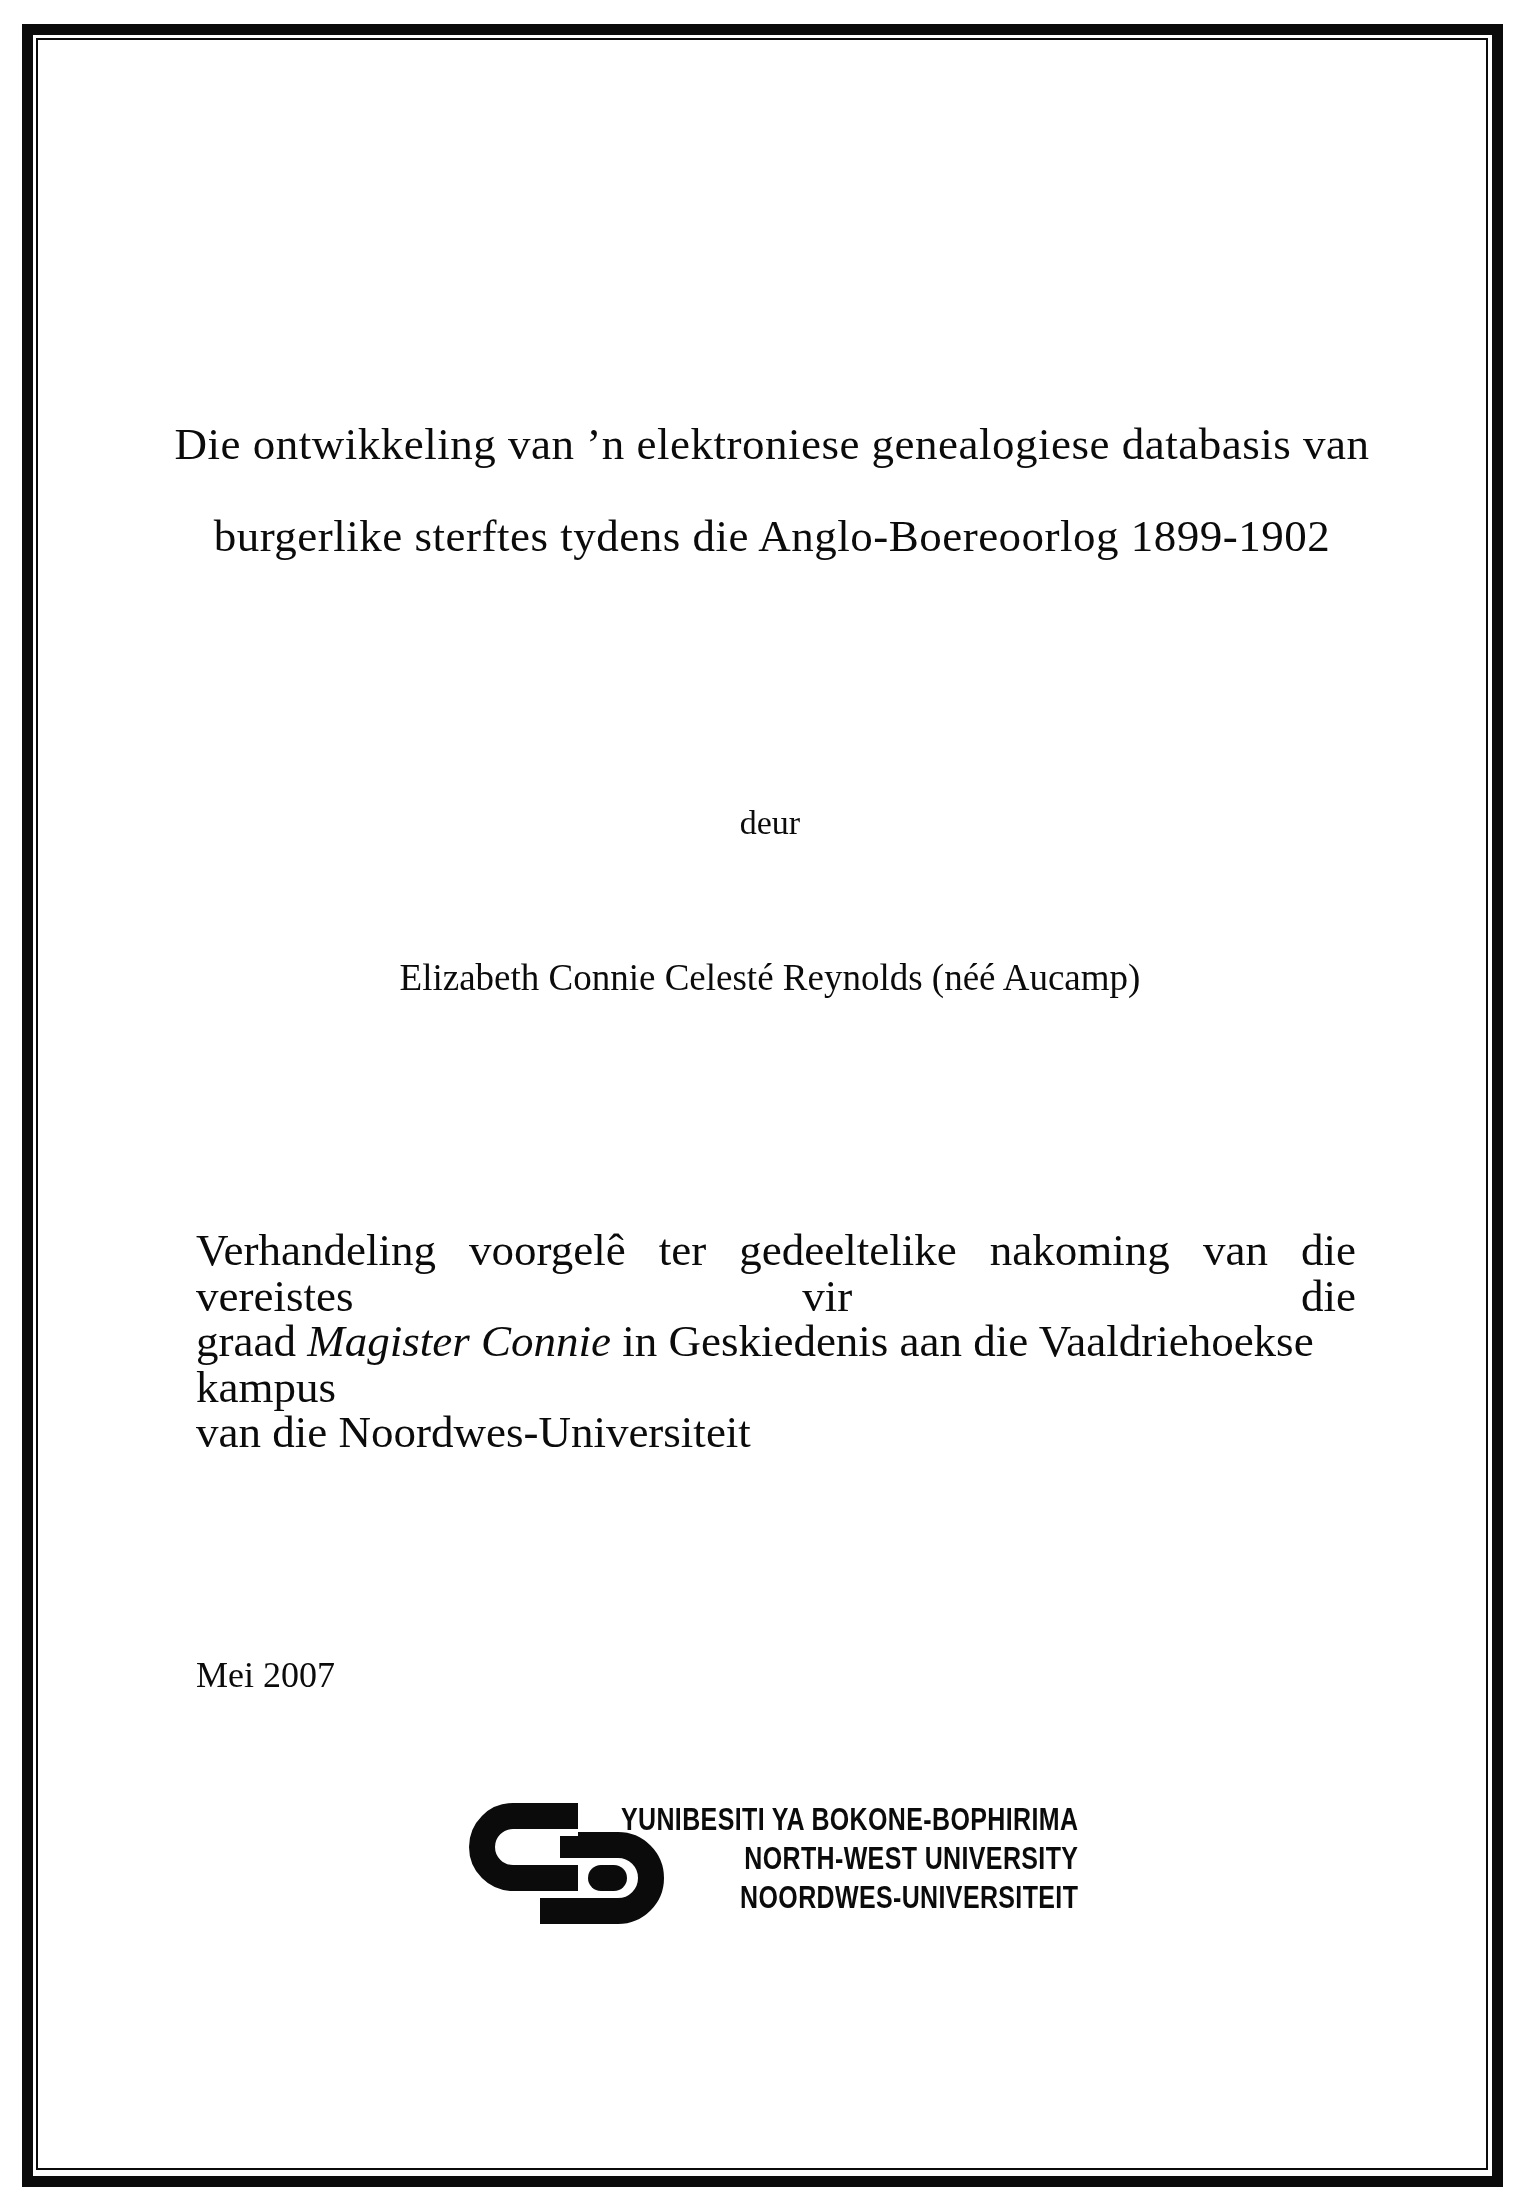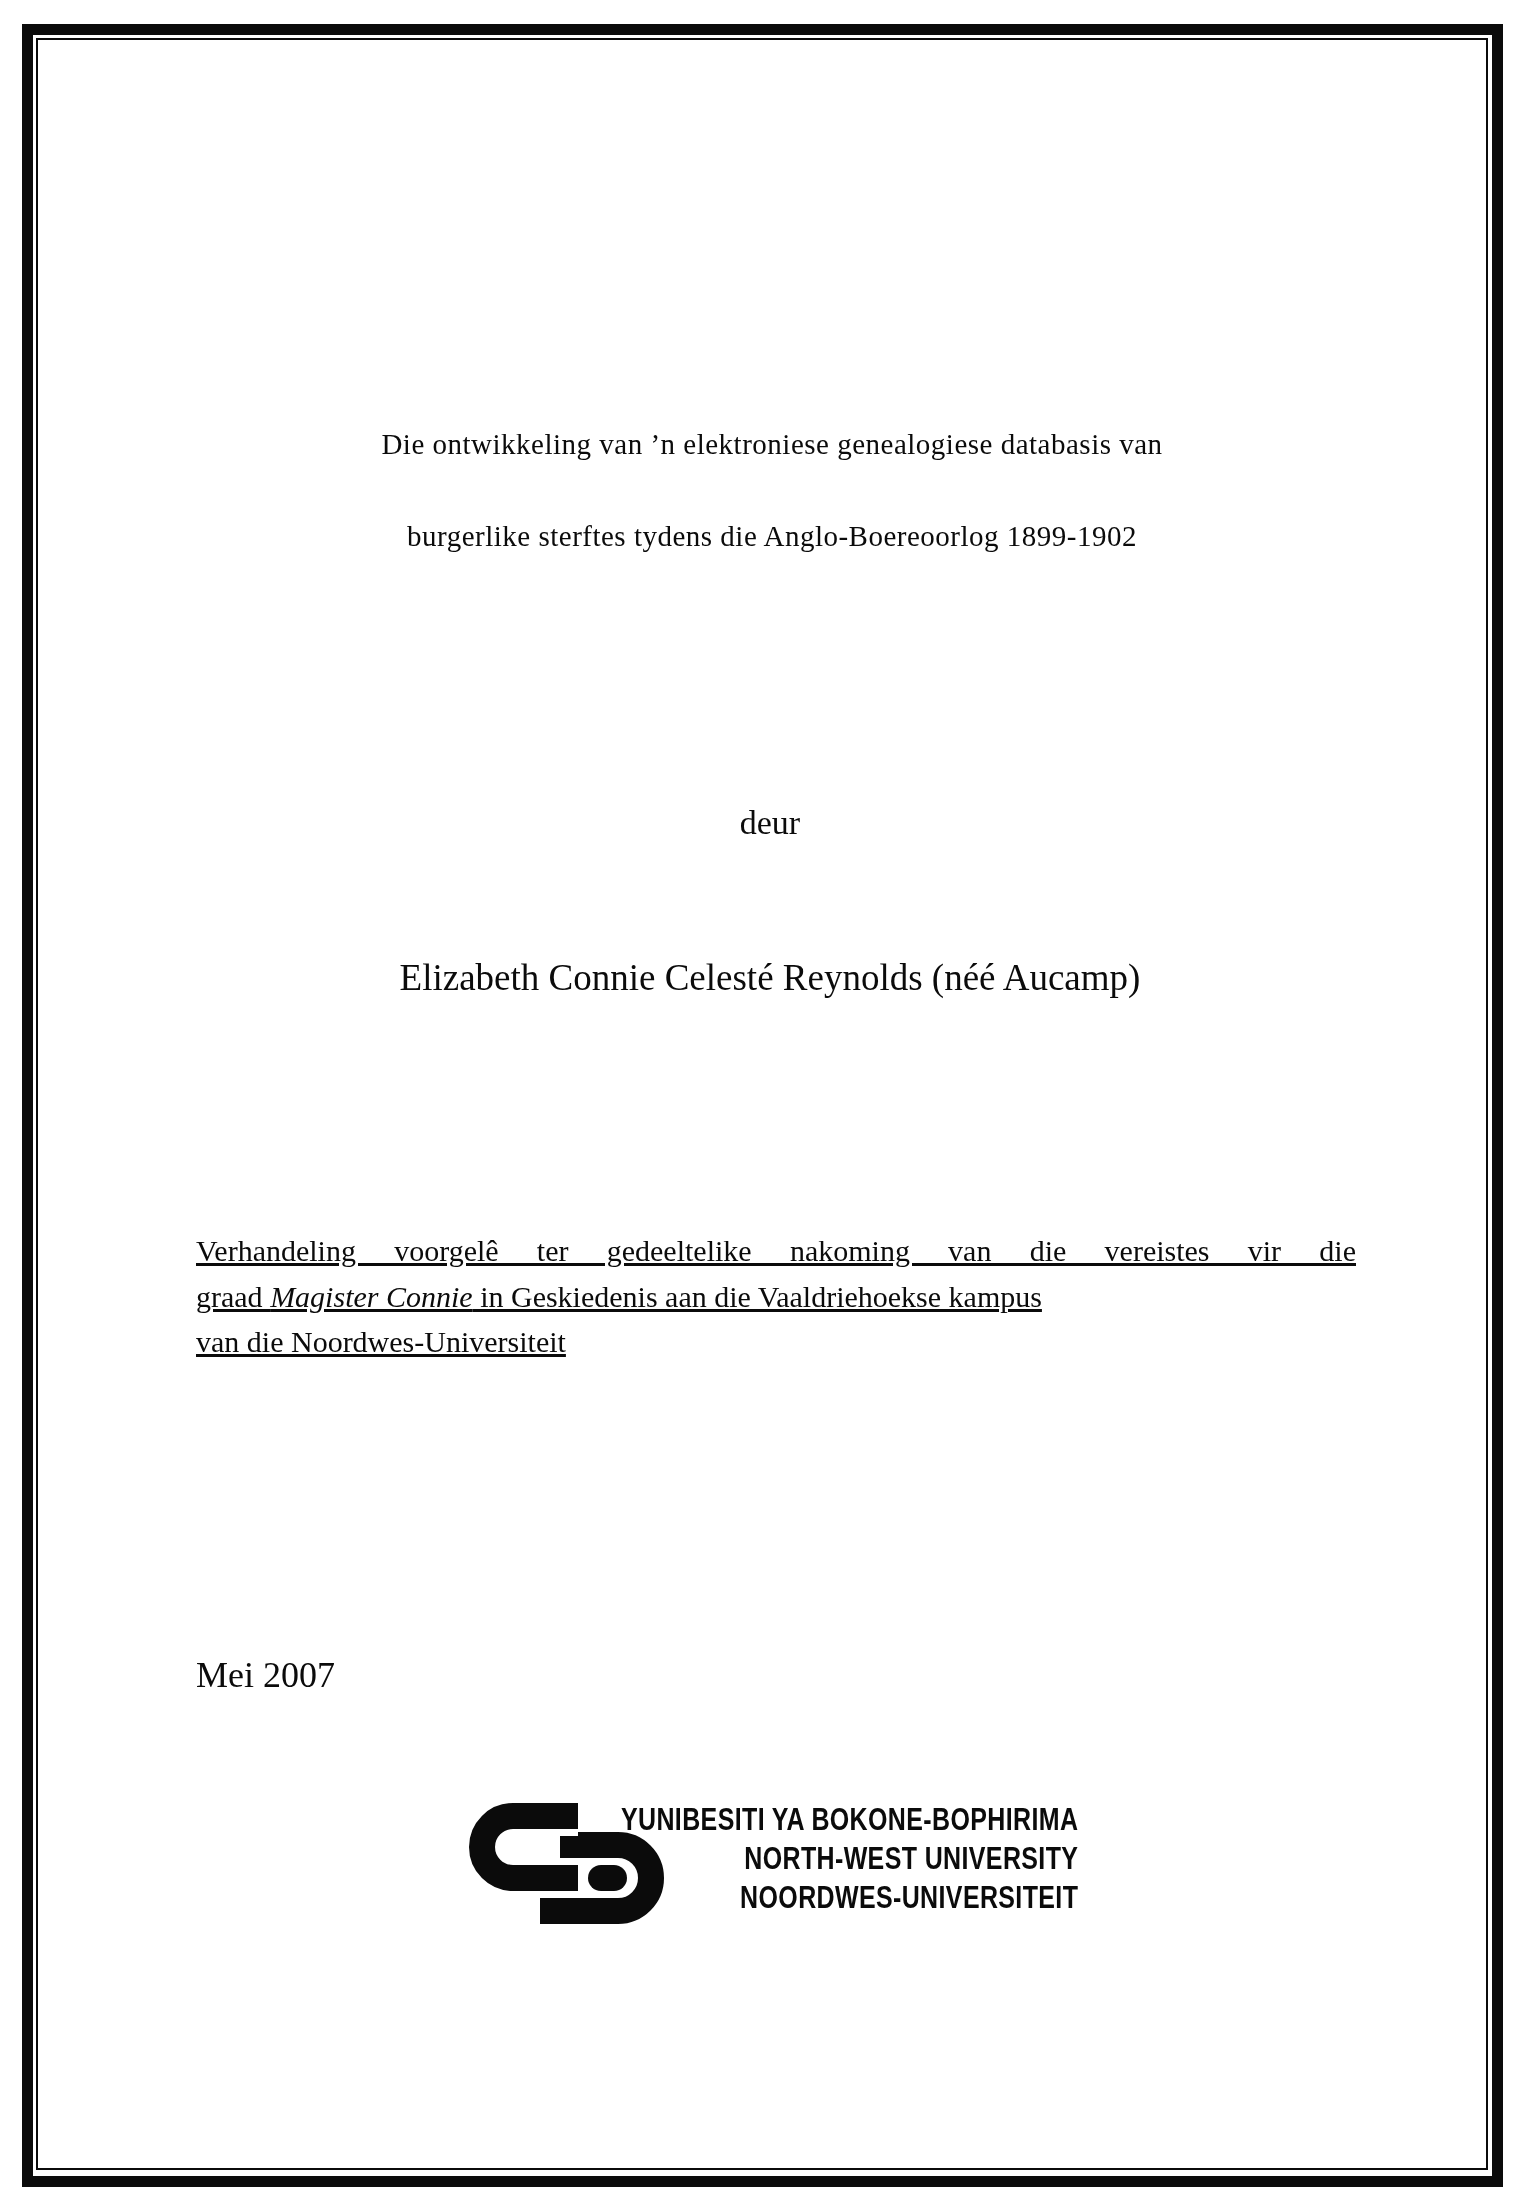--- a/index.html
+++ b/index.html
@@ -20,41 +20,40 @@
     position:absolute;left:36px;top:38px;right:39px;bottom:36px;
     border:2px solid #0b0b0b;
   }
   .center-line{
     position:absolute;left:36px;right:39px;
     text-align:center;
   }
   .title{
     top:398px;
     padding-left:20px;
-    font-size:29px;
+    font-size:45px;
     line-height:92px;
     letter-spacing:0.5px;
   }
   .byline{
     top:804px;
     padding-left:16px;
     font-size:34px;
     font-family:Liberation Serif, serif;
   }
   .author{
     top:956px;
     padding-left:16px;
     font-size:37px;
     text-align:center;
   }
   .declaration{
     position:absolute;left:196px;top:1228px;width:1160px;
-    font-size:30px;
+    font-size:45px;
     line-height:45.5px;
-    text-decoration:underline;
   }
   .decl-line1{
     text-align:justify;
     text-align-last:justify;
   }
   .italic{font-style:italic;}
   .supervisor-block{
     position:absolute;left:196px;top:1652px;
     font-size:36px;
     line-height:47px;

